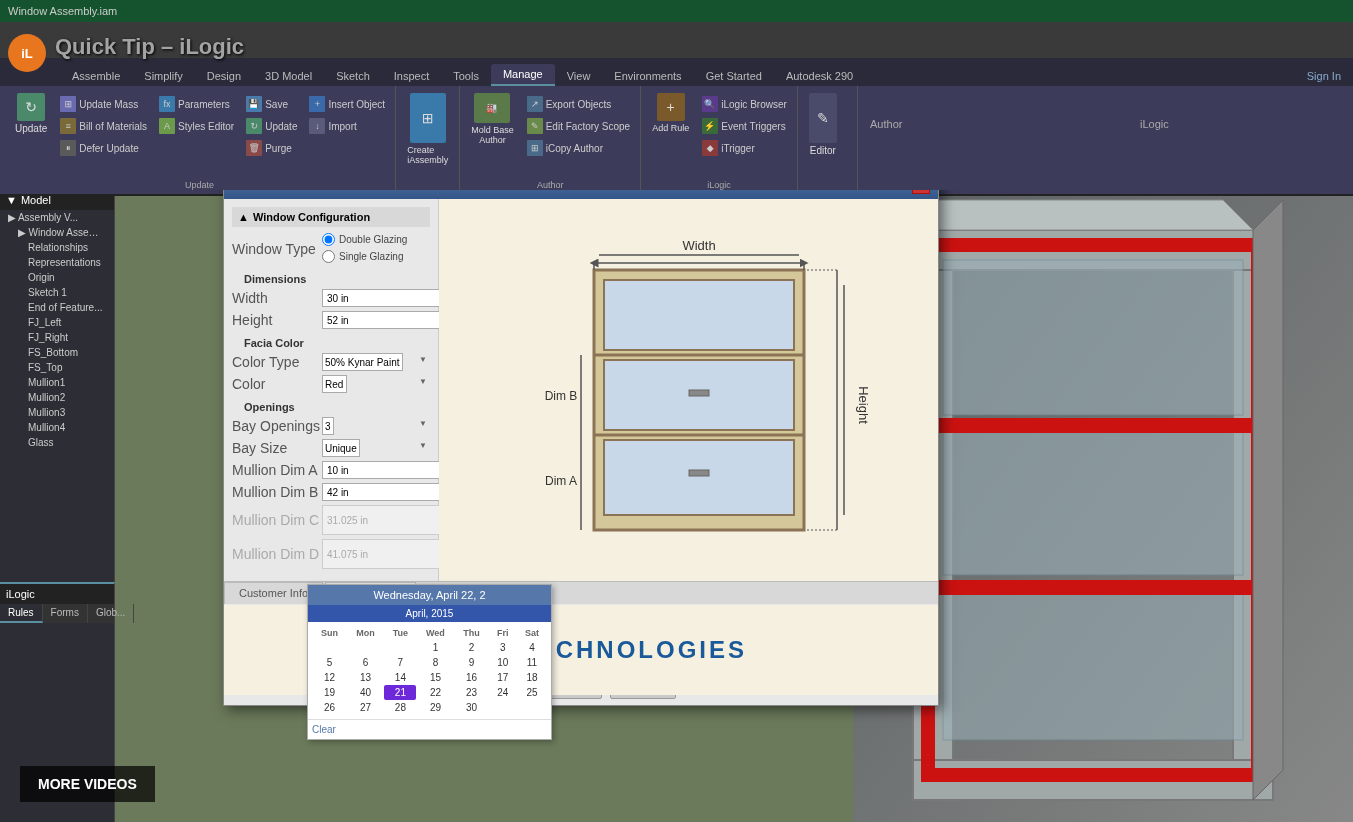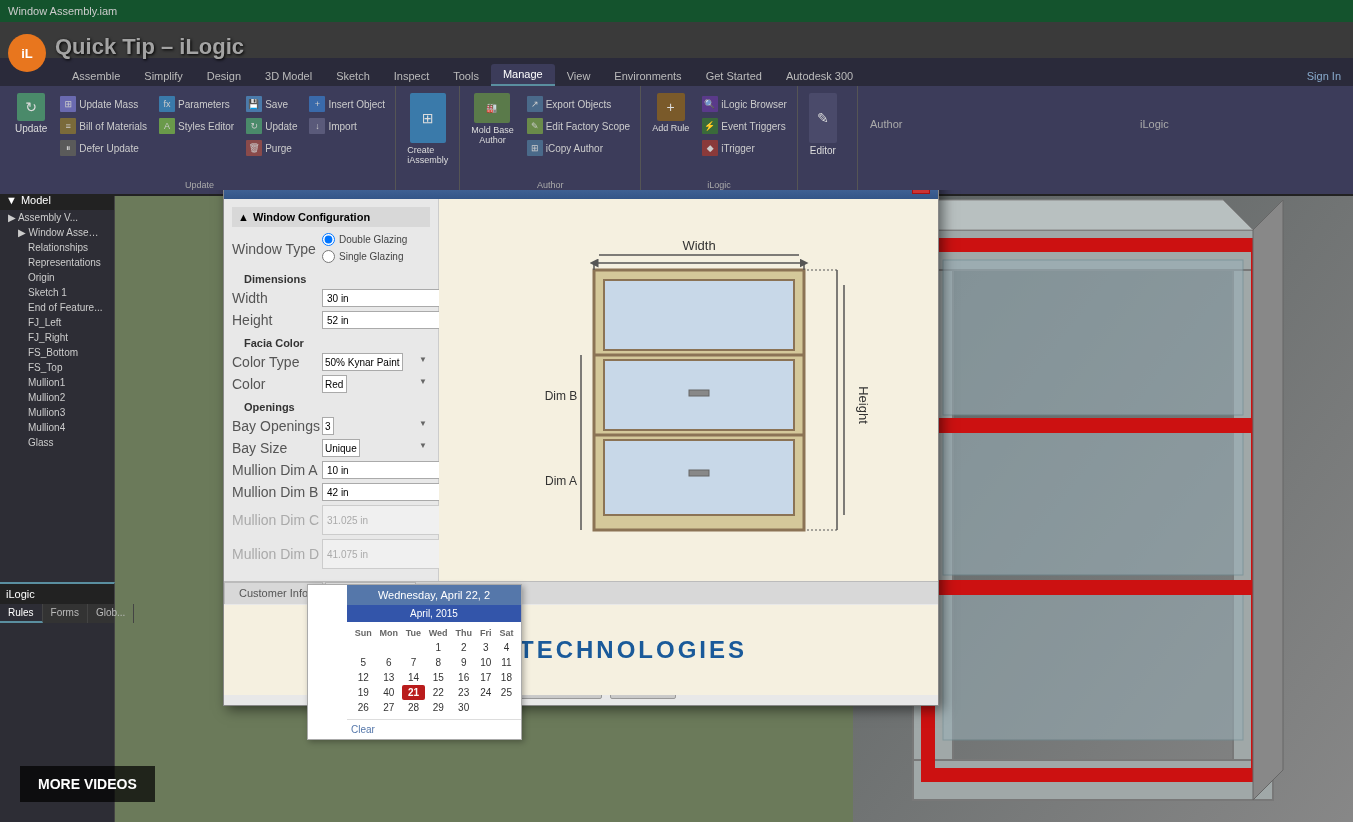--- a/index.html
+++ b/index.html
@@ -89,28 +89,28 @@
     .bottom-row { display: flex; align-items: center; gap: 4px; }
     .bottom-label { font-size: 10px; color: #555; width: 75px; }
     .bottom-input { background: white; border: 1px solid #aaa; padding: 2px 4px; font-size: 10px; height: 18px; width: 130px; }
     .date-input { width: 100px; }
 
     
     #dialog-buttons { display: flex; justify-content: center; gap: 8px; padding: 6px; background: #e8e8e8; border-top: 1px solid #ccc; }
     .dialog-btn { background: linear-gradient(to bottom, #e0e0e0, #c8c8c8); border: 1px solid #999; padding: 4px 18px; font-size: 11px; cursor: pointer; border-radius: 2px; }
 
     
-    #calendar { position: absolute; left: 192px; top: 394px; background: white; border: 1px solid #aaa; box-shadow: 2px 2px 6px rgba(0,0,0,0.3); z-index: 300; width: 215px; font-size: 10px; padding-left: 39px; }
+    #calendar { position: absolute; left: 192px; top: 394px; background: white; border: 1px solid #aaa; box-shadow: 2px 2px 6px rgba(0,0,0,0.3); z-index: 300; width: 245px; font-size: 10px; }
     #cal-header { background: #5577aa; color: white; padding: 4px 8px; font-size: 11px; text-align: center; }
     #cal-month { background: #3355aa; color: white; padding: 3px 8px; font-size: 10px; text-align: center; }
     #cal-grid { padding: 4px; }
     #cal-grid table { width: 100%; border-collapse: collapse; }
     #cal-grid th { color: #666; font-size: 9px; text-align: center; padding: 2px; }
     #cal-grid td { text-align: center; padding: 2px 3px; cursor: pointer; color: #333; font-size: 10px; }
-    #cal-grid td.today { background: #b91c1c; color: white; border-radius: 2px; font-weight: bold; }
+    #cal-grid td.today { background: #6d28d9; color: white; border-radius: 2px; }
     #cal-grid td.empty { color: #ccc; }
     #cal-clear { padding: 4px; color: #5577aa; cursor: pointer; font-size: 10px; border-top: 1px solid #ddd; }
 
     
     #logo-area { position: absolute; bottom: 10px; left: 0; right: 0; display: flex; align-items: center; justify-content: center; height: 90px; background: #f5f0e0; }
 
     
     #more-videos { position: absolute; bottom: 20px; left: 20px; background: rgba(0,0,0,0.7); color: white; padding: 10px 18px; font-size: 14px; font-weight: bold; cursor: pointer; z-index: 500; }
 
     
@@ -140,21 +140,21 @@
     <div class="ribbon-tab">Simplify</div>
     <div class="ribbon-tab">Design</div>
     <div class="ribbon-tab">3D Model</div>
     <div class="ribbon-tab">Sketch</div>
     <div class="ribbon-tab">Inspect</div>
     <div class="ribbon-tab">Tools</div>
     <div class="ribbon-tab active">Manage</div>
     <div class="ribbon-tab">View</div>
     <div class="ribbon-tab">Environments</div>
     <div class="ribbon-tab">Get Started</div>
-    <div class="ribbon-tab">Autodesk 300</div>
+    <div class="ribbon-tab">Autodesk 290</div>
     <div class="ribbon-tab" style="margin-left:auto; color:#88aacc;">Sign In</div>
   </div>
 
   <div id="ribbon">
 
     <div class="ribbon-group">
       <div class="ribbon-buttons">
         <div class="ribbon-btn">
           <div class="btn-icon" style="background:#4a8a6a;">↻</div>
           <span>Update</span>

